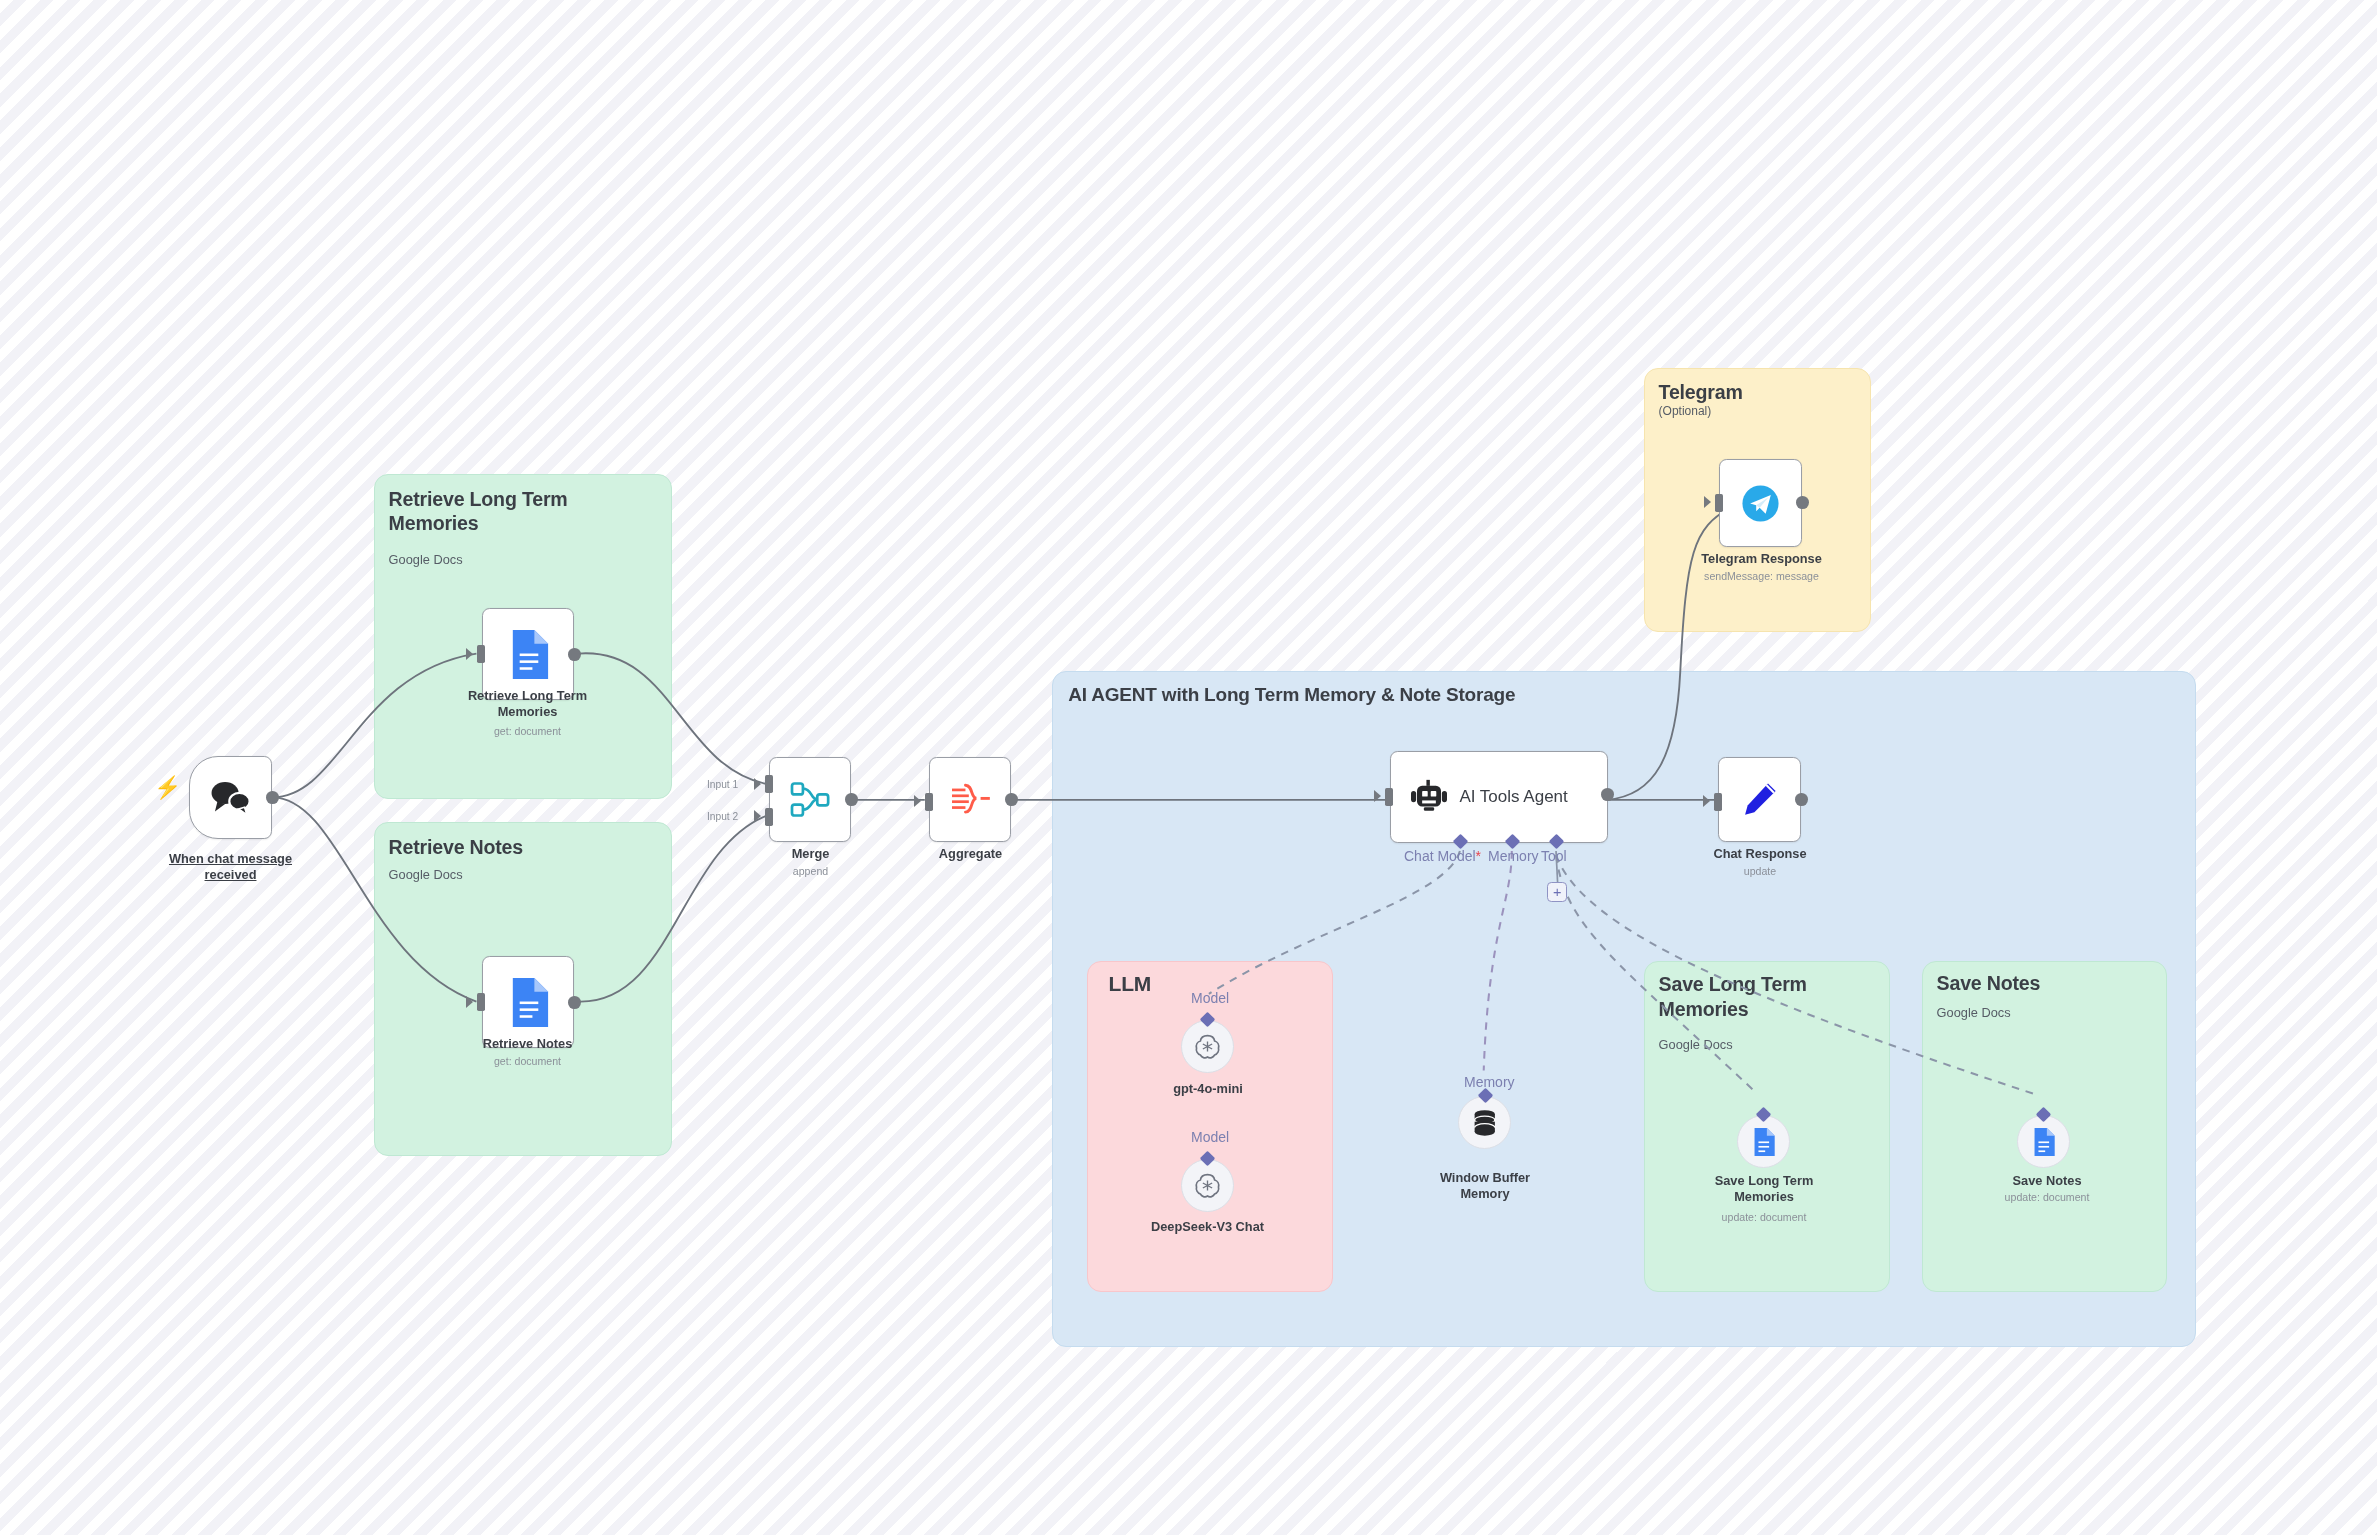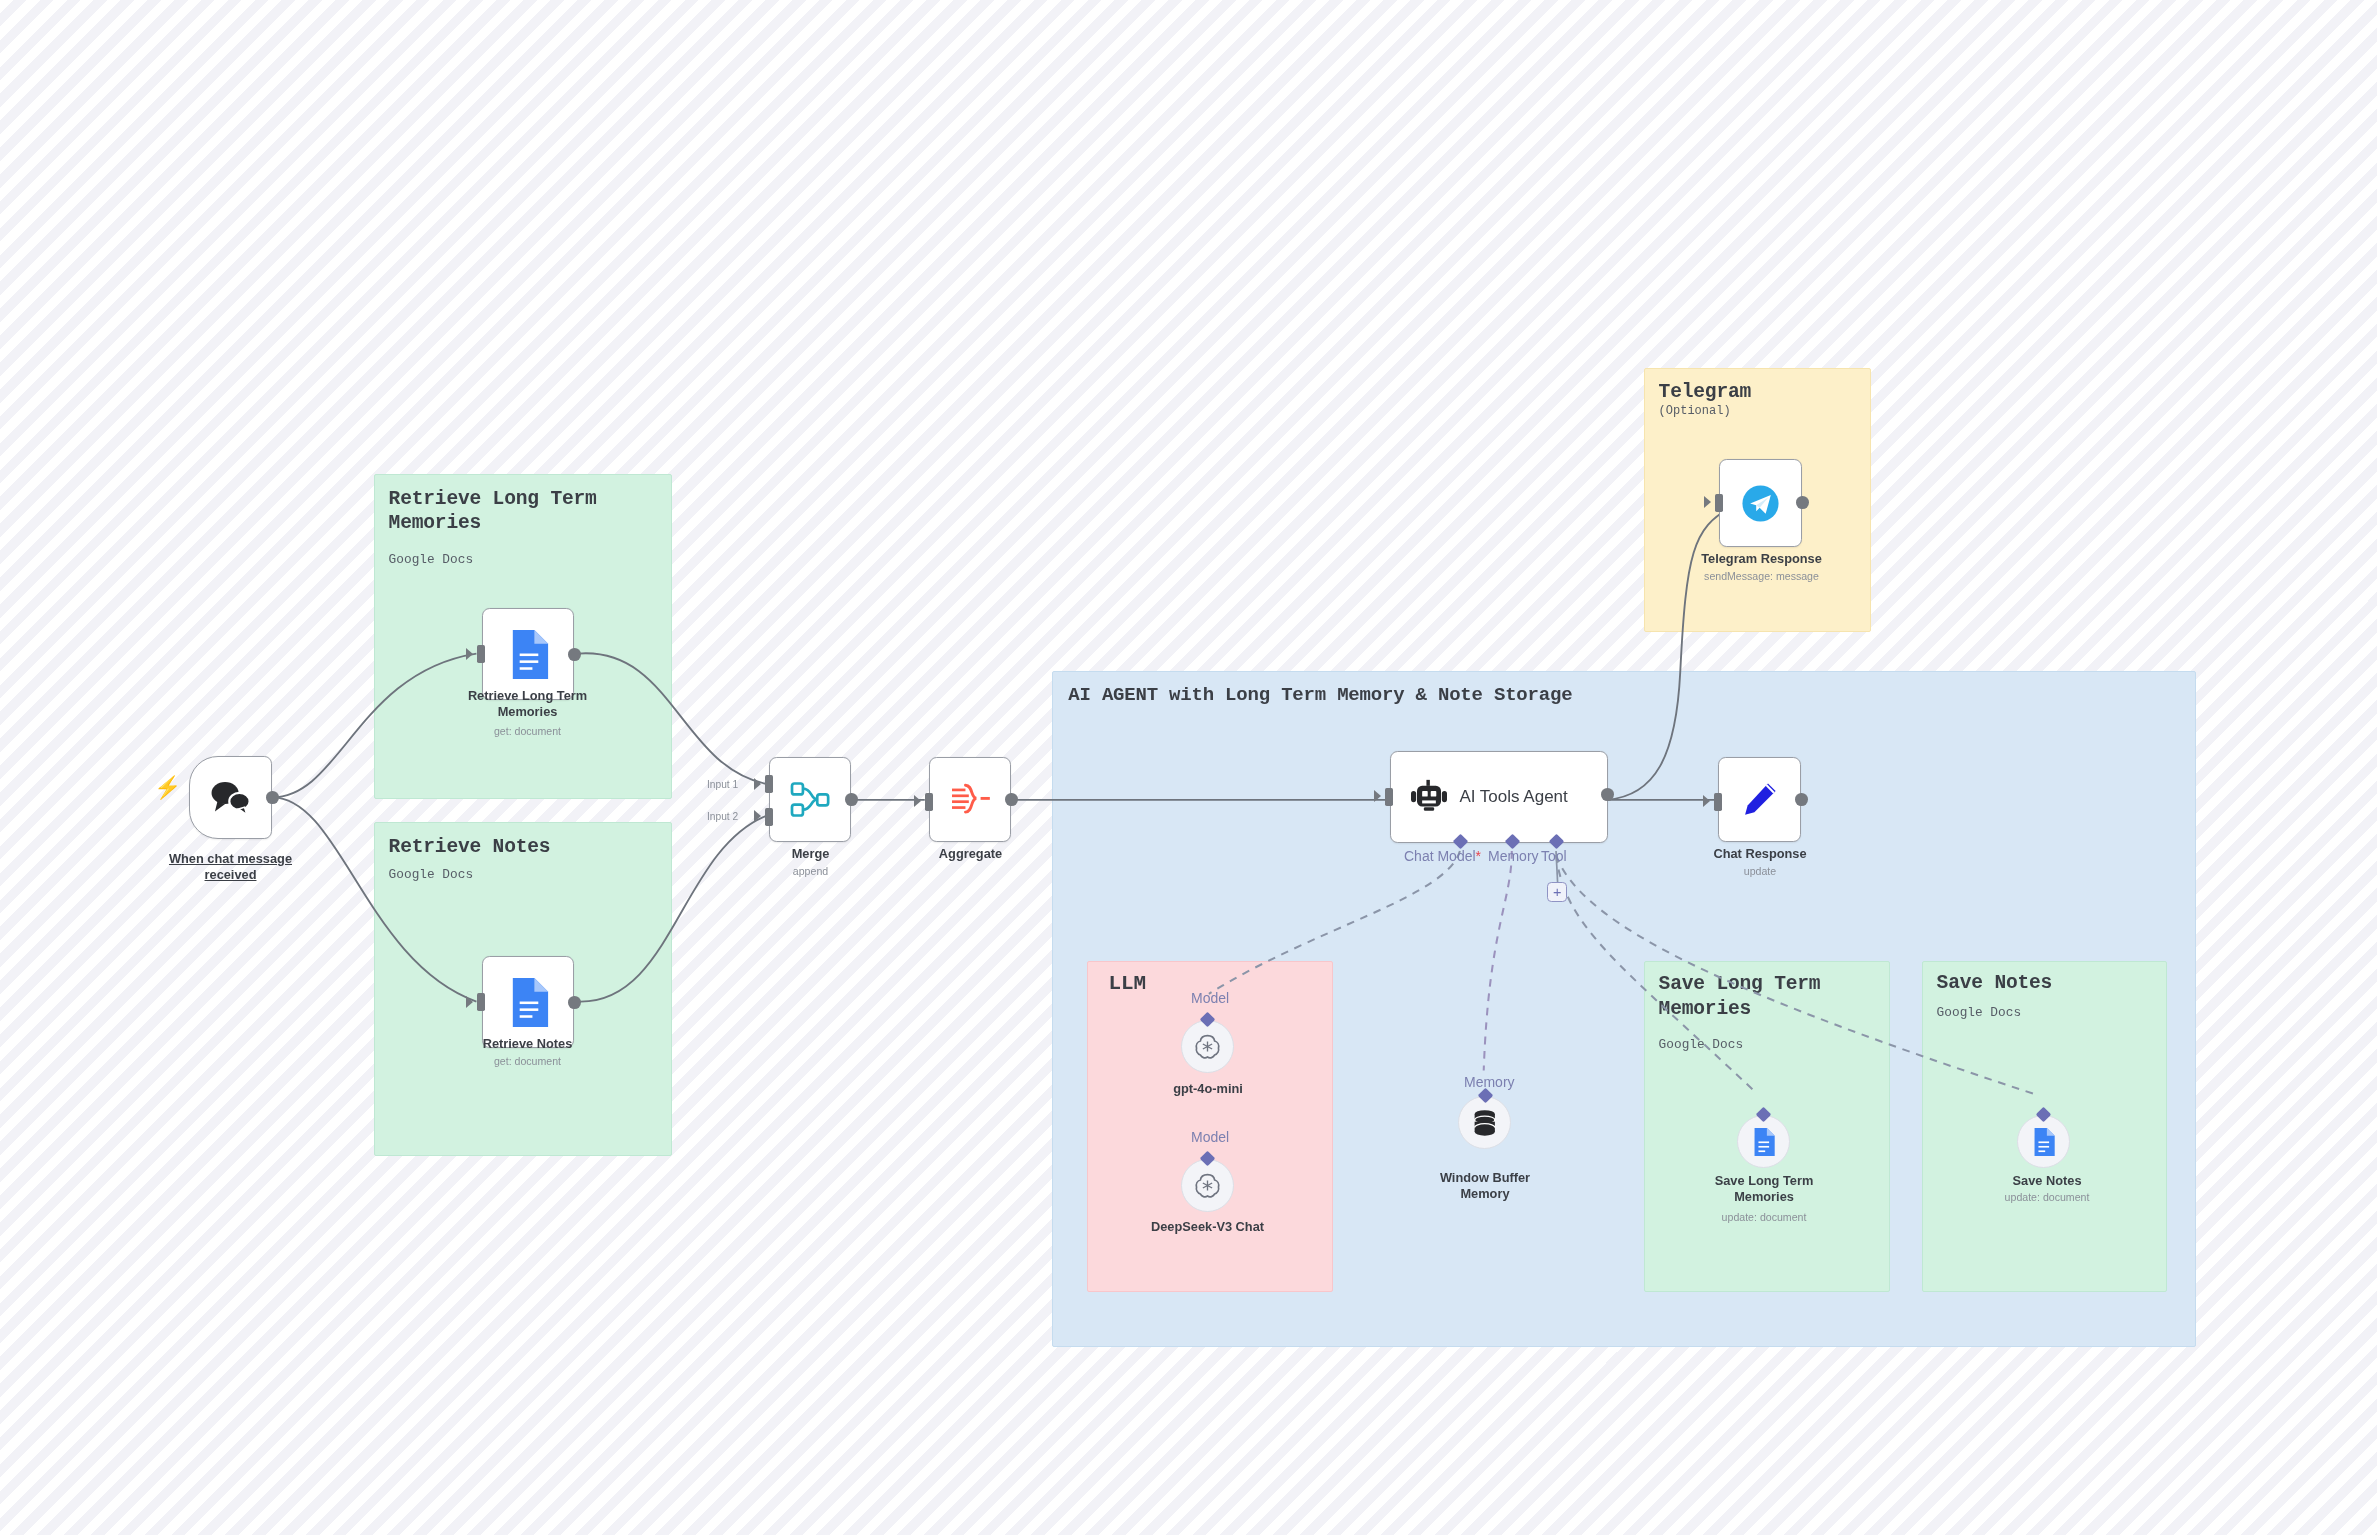--- a/index.html
+++ b/index.html
@@ -19,23 +19,22 @@
       135deg,
       #ffffff 0px,
       #ffffff 9.4px,
       #f2f2f7 9.4px,
       #f2f2f7 19px
     );
   }
   
   .sticky {
     position: absolute;
-    border-radius: 2px;
+    border-radius: 14px;
     box-sizing: border-box;
-    font-family: Liberation Mono, monospace;
   }
   .sticky-title {
     font-weight: bold;
     color: #3b3f46;
     letter-spacing: -0.2px;
   }
   .sticky-sub {
     color: #565c66;
   }
   .sticky-green { background: #d2f2e0; border: 0.9px solid #bfe8d3; }

